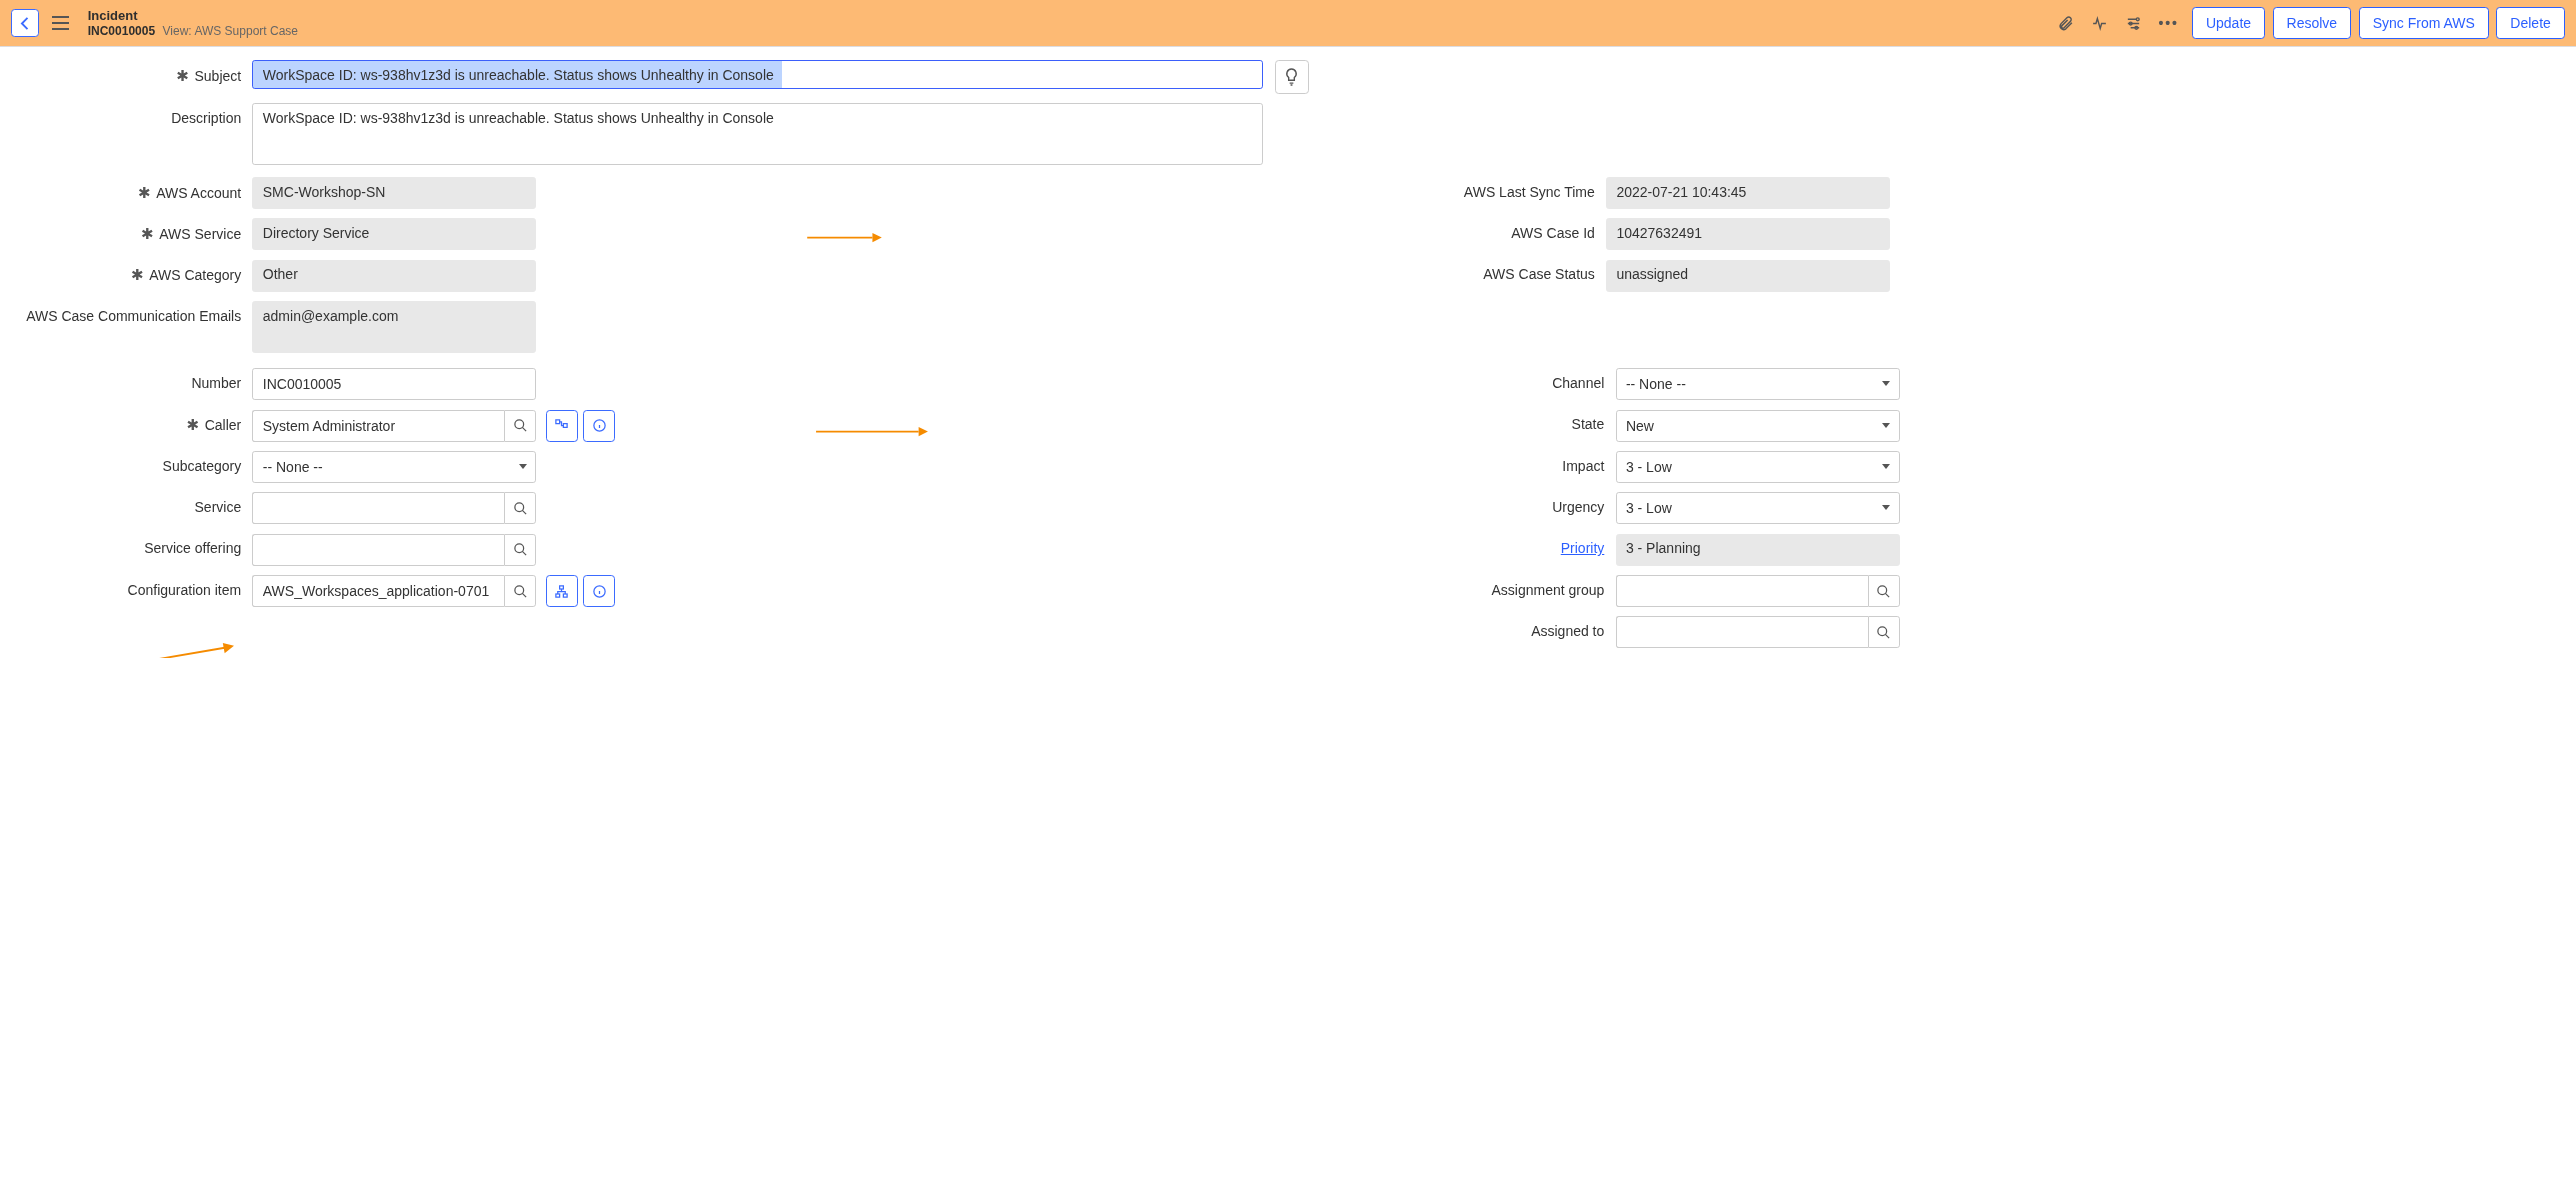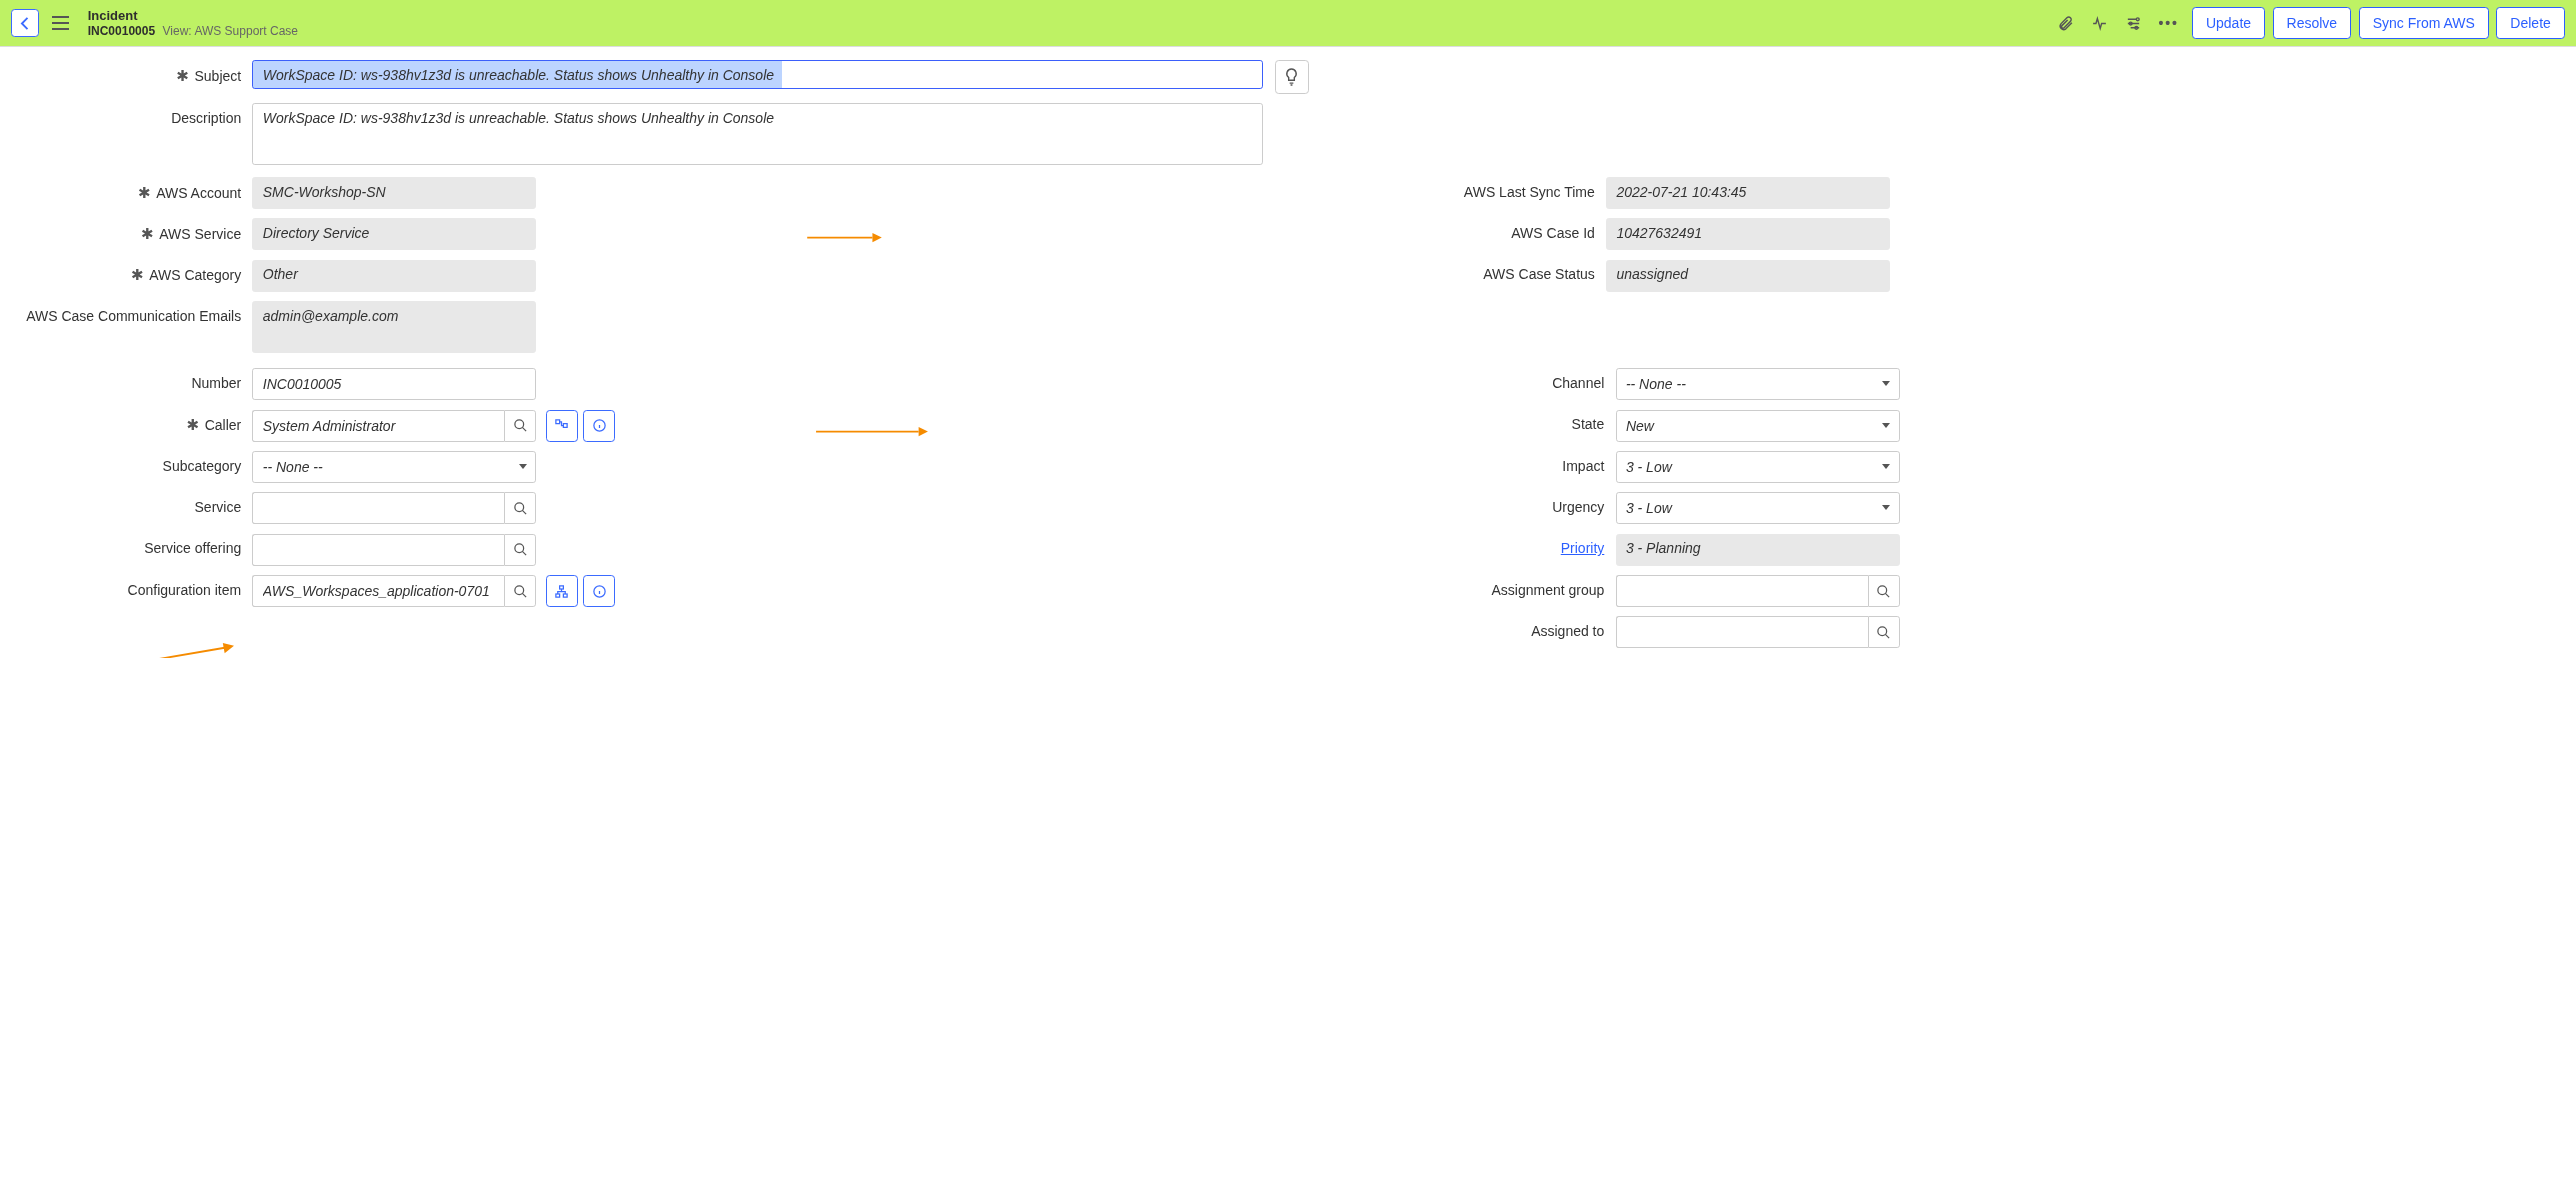--- a/index.html
+++ b/index.html
@@ -2,21 +2,21 @@
 <html style="font-size:15px"><head>
 <meta charset="utf-8">
 <style>
 * { box-sizing: border-box; margin: 0; padding: 0; font-family: "Helvetica Neue", Helvetica, Arial, sans-serif; }
 body { background: #fff; color: #2e2e2e; font-size: 14px; }
 
 
 .header {
   display: flex;
   align-items: center;
-  background: #bef264;
+  background: #fdba74;
   border-bottom: 0.9px solid #dcdce0;
   padding: 5.6px 11.2px;
   height: 47px;
 }
 .back-btn {
   width: 28px; height: 28px;
   border: 0.9px solid #3b6bff;
   border-radius: 3.7px;
   background: #fff;
   display: flex; align-items: center; justify-content: center;
@@ -63,21 +63,20 @@
 }
 input[type=text], textarea, select, .readonly-box {
   width: 100%;
   border: 0.9px solid #ccc;
   border-radius: 2.8px;
   padding: 5.6px 9.4px;
   font-size: 14px;
   background: #fff;
   color: #333;
   font-family: inherit;
-  font-style: italic;
 }
 textarea { resize: none; }
 .readonly-box { background: #e8e8e8; border-color: #e8e8e8; }
 
 .subject-row input {
   border: 1.9px solid #3b5ffb;
   padding: 5.6px 9.4px;
 }
 
 .hint-btn {

